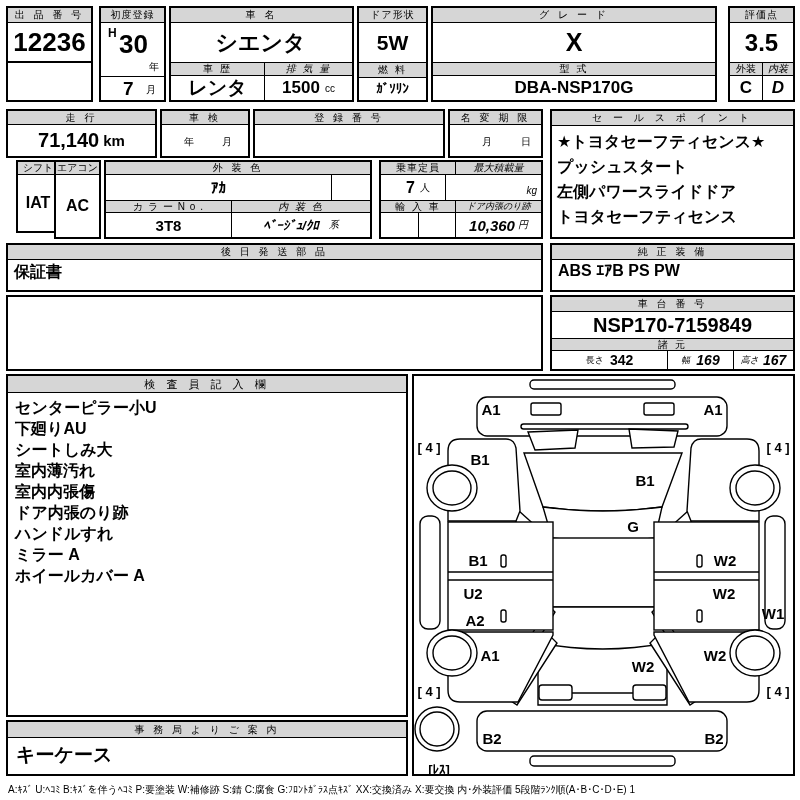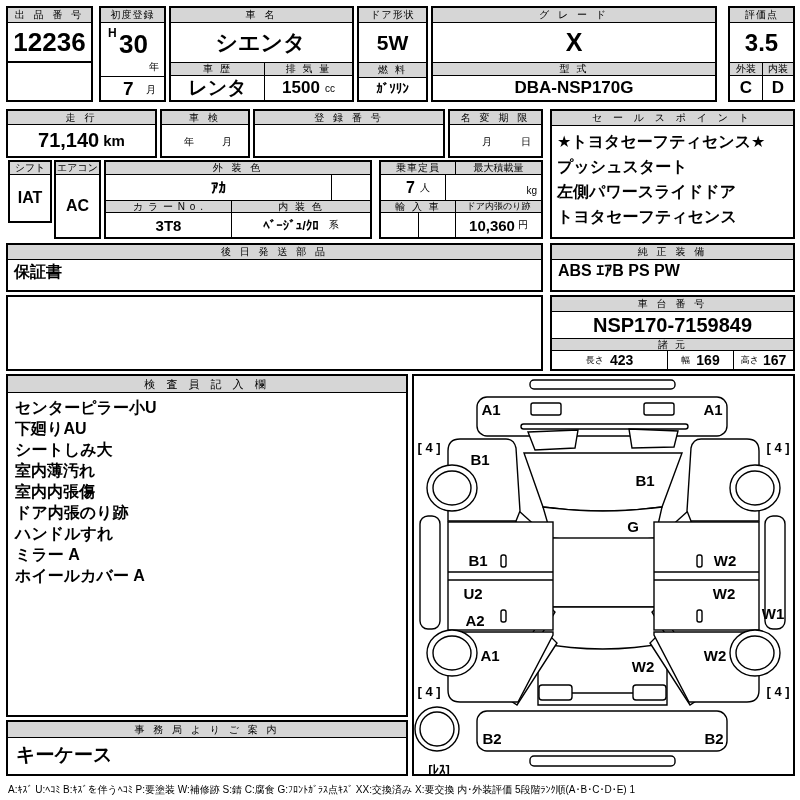--- a/index.html
+++ b/index.html
@@ -6,21 +6,21 @@
   .sheet{position:relative;width:800px;height:800px;background:#fff;color:#000;
          font-family:"Liberation Sans","DejaVu Sans",sans-serif;overflow:hidden;}
   .b{position:absolute;box-sizing:border-box;border:2px solid #000;background:#fff;}
   .a{position:absolute;box-sizing:border-box;}
   .hd{background:#d6d6d6;display:flex;align-items:center;justify-content:center;
       font-size:10px;letter-spacing:3px;border-bottom:1.5px solid #000;box-sizing:border-box;}
   .hd2{background:#d6d6d6;display:flex;align-items:center;justify-content:center;
       font-size:10px;letter-spacing:2px;border-top:1.5px solid #000;border-bottom:1.5px solid #000;box-sizing:border-box;}
   .c{display:flex;align-items:center;justify-content:center;}
   .bo{font-weight:bold;}
-  .bl{border-left:1.5px solid #000;}
+  .bl{border-left:1.5px solid #000;font-style:italic;}
   .u{font-size:10px;font-weight:normal;margin-left:5px;}
   svg text{font-family:"Liberation Sans","DejaVu Sans",sans-serif;font-weight:bold;fill:#000;}
   svg .s{fill:#fff;stroke:#000;stroke-width:1.4;}
   svg .n{fill:none;stroke:#000;stroke-width:1.4;}
 </style>
 </head>
 <body>
 
 <div class="sheet">
 
@@ -97,21 +97,21 @@
     <div class="a" style="left:0;right:0;top:14px;bottom:0"></div>
   </div>
   <div class="b" style="left:448px;top:109px;width:95px;height:49px">
     <div class="hd a" style="left:0;right:0;top:0;height:14px">名 変 期 限</div>
     <div class="a" style="left:0;right:0;top:14px;bottom:0">
       <span class="a" style="left:32px;bottom:7px;font-size:10px">月</span>
       <span class="a" style="right:10px;bottom:7px;font-size:10px">日</span>
     </div>
   </div>
 
-  <div class="b" style="left:8px;top:160px;width:44px;height:63px">
+  <div class="b" style="left:16px;top:160px;width:44px;height:73px">
     <div class="hd a" style="left:0;right:0;top:0;height:13px;letter-spacing:0">シフト</div>
     <div class="a c bo" style="left:0;right:0;top:13px;bottom:0;font-size:16px">IAT</div>
   </div>
   <div class="b" style="left:54px;top:160px;width:47px;height:79px">
     <div class="hd a" style="left:0;right:0;top:0;height:13px;letter-spacing:0">エアコン</div>
     <div class="a c bo" style="left:0;right:0;top:13px;bottom:0;font-size:16px">AC</div>
   </div>
   <div class="b" style="left:104px;top:160px;width:268px;height:79px">
     <div class="hd a" style="left:0;right:0;top:0;height:13px">外 装 色</div>
     <div class="a c bo" style="left:0;top:13px;width:225px;height:25px;font-size:15px">ｱｶ</div>
@@ -165,21 +165,21 @@
 
   <div class="b" style="left:6px;top:295px;width:537px;height:76px">
     <div class="a" style="left:4px;right:4px;top:17px;bottom:2px"></div>
   </div>
   <div class="b" style="left:550px;top:295px;width:245px;height:76px">
     <div class="hd a" style="left:0;right:0;top:0;height:15px">車 台 番 号</div>
     <div class="a c bo" style="left:0;right:0;top:15px;height:26px;font-size:20px">NSP170-7159849</div>
     <div class="hd2 a" style="left:0;right:0;top:41px;height:13px">諸 元</div>
     <div class="a c" style="left:0;top:54px;width:115px;bottom:0">
       <span style="font-size:9px;margin-right:6px">長さ</span>
-      <span class="bo" style="font-size:14px">423</span>
+      <span class="bo" style="font-size:14px">342</span>
     </div>
     <div class="a c bl" style="left:115px;top:54px;width:66px;bottom:0">
       <span style="font-size:9px;margin-right:6px">幅</span>
       <span class="bo" style="font-size:14px">169</span>
     </div>
     <div class="a c bl" style="left:181px;right:0;top:54px;bottom:0">
       <span style="font-size:9px;margin-right:4px">高さ</span>
       <span class="bo" style="font-size:14px">167</span>
     </div>
   </div>

